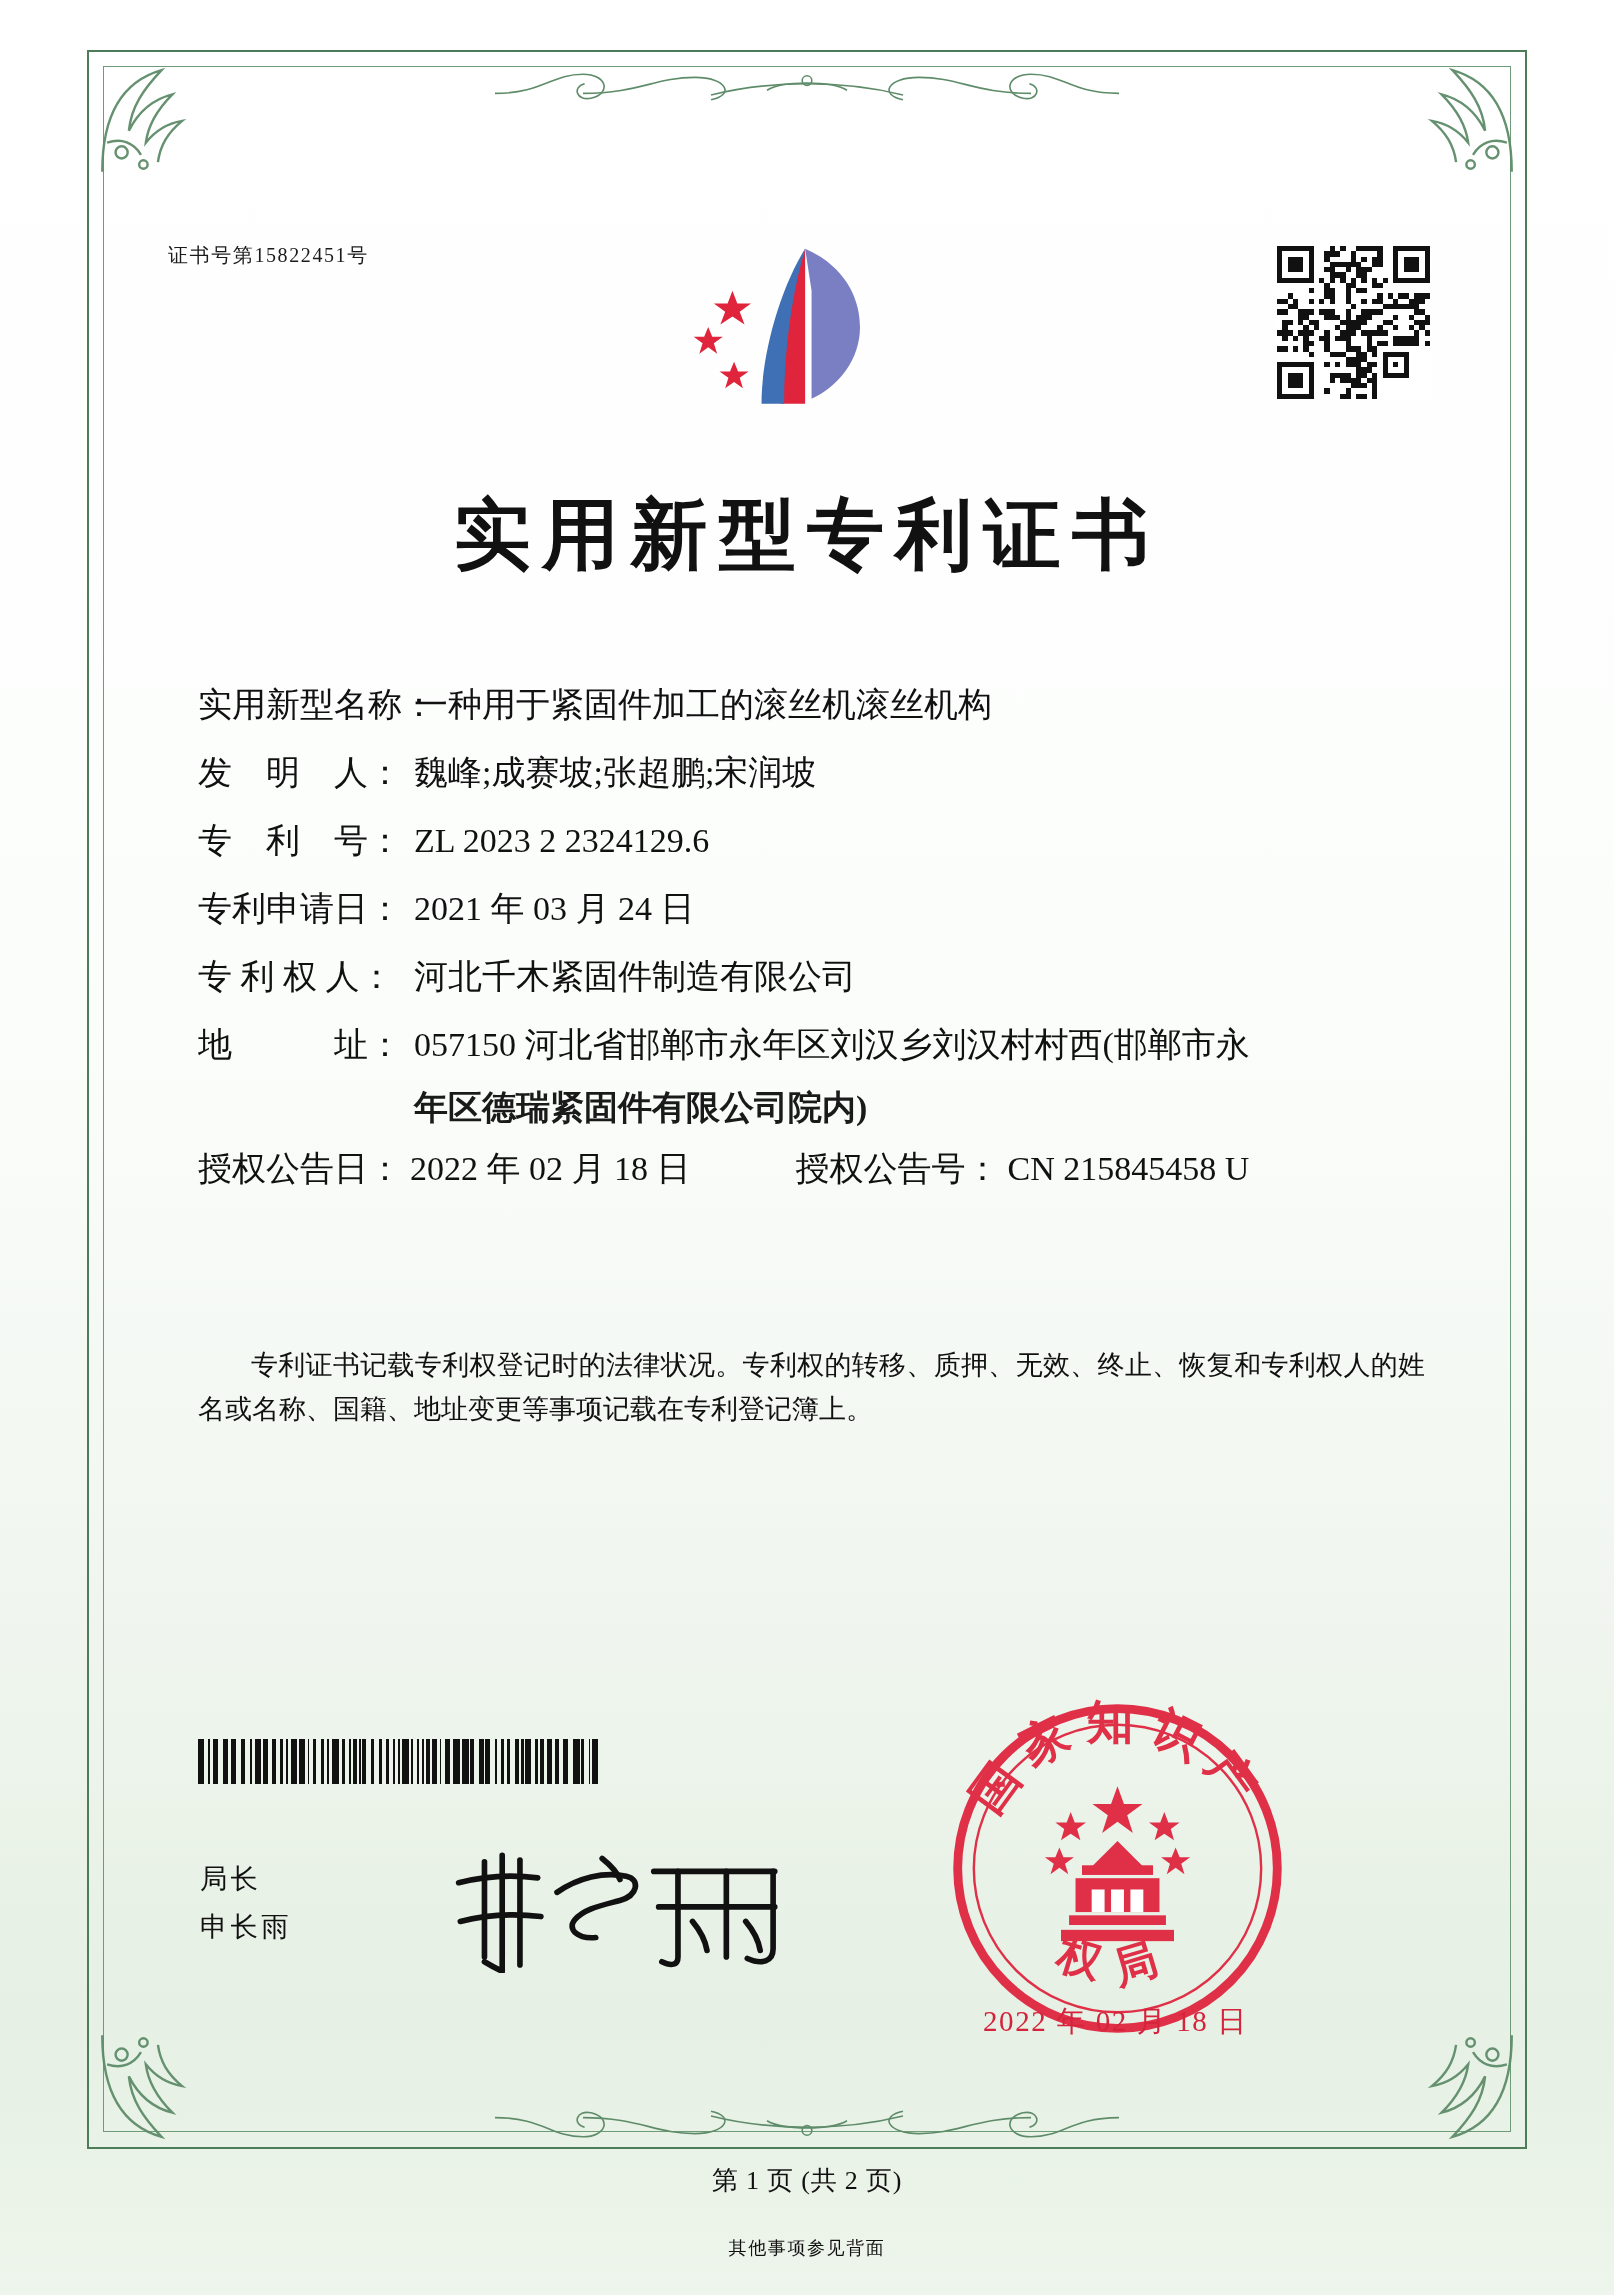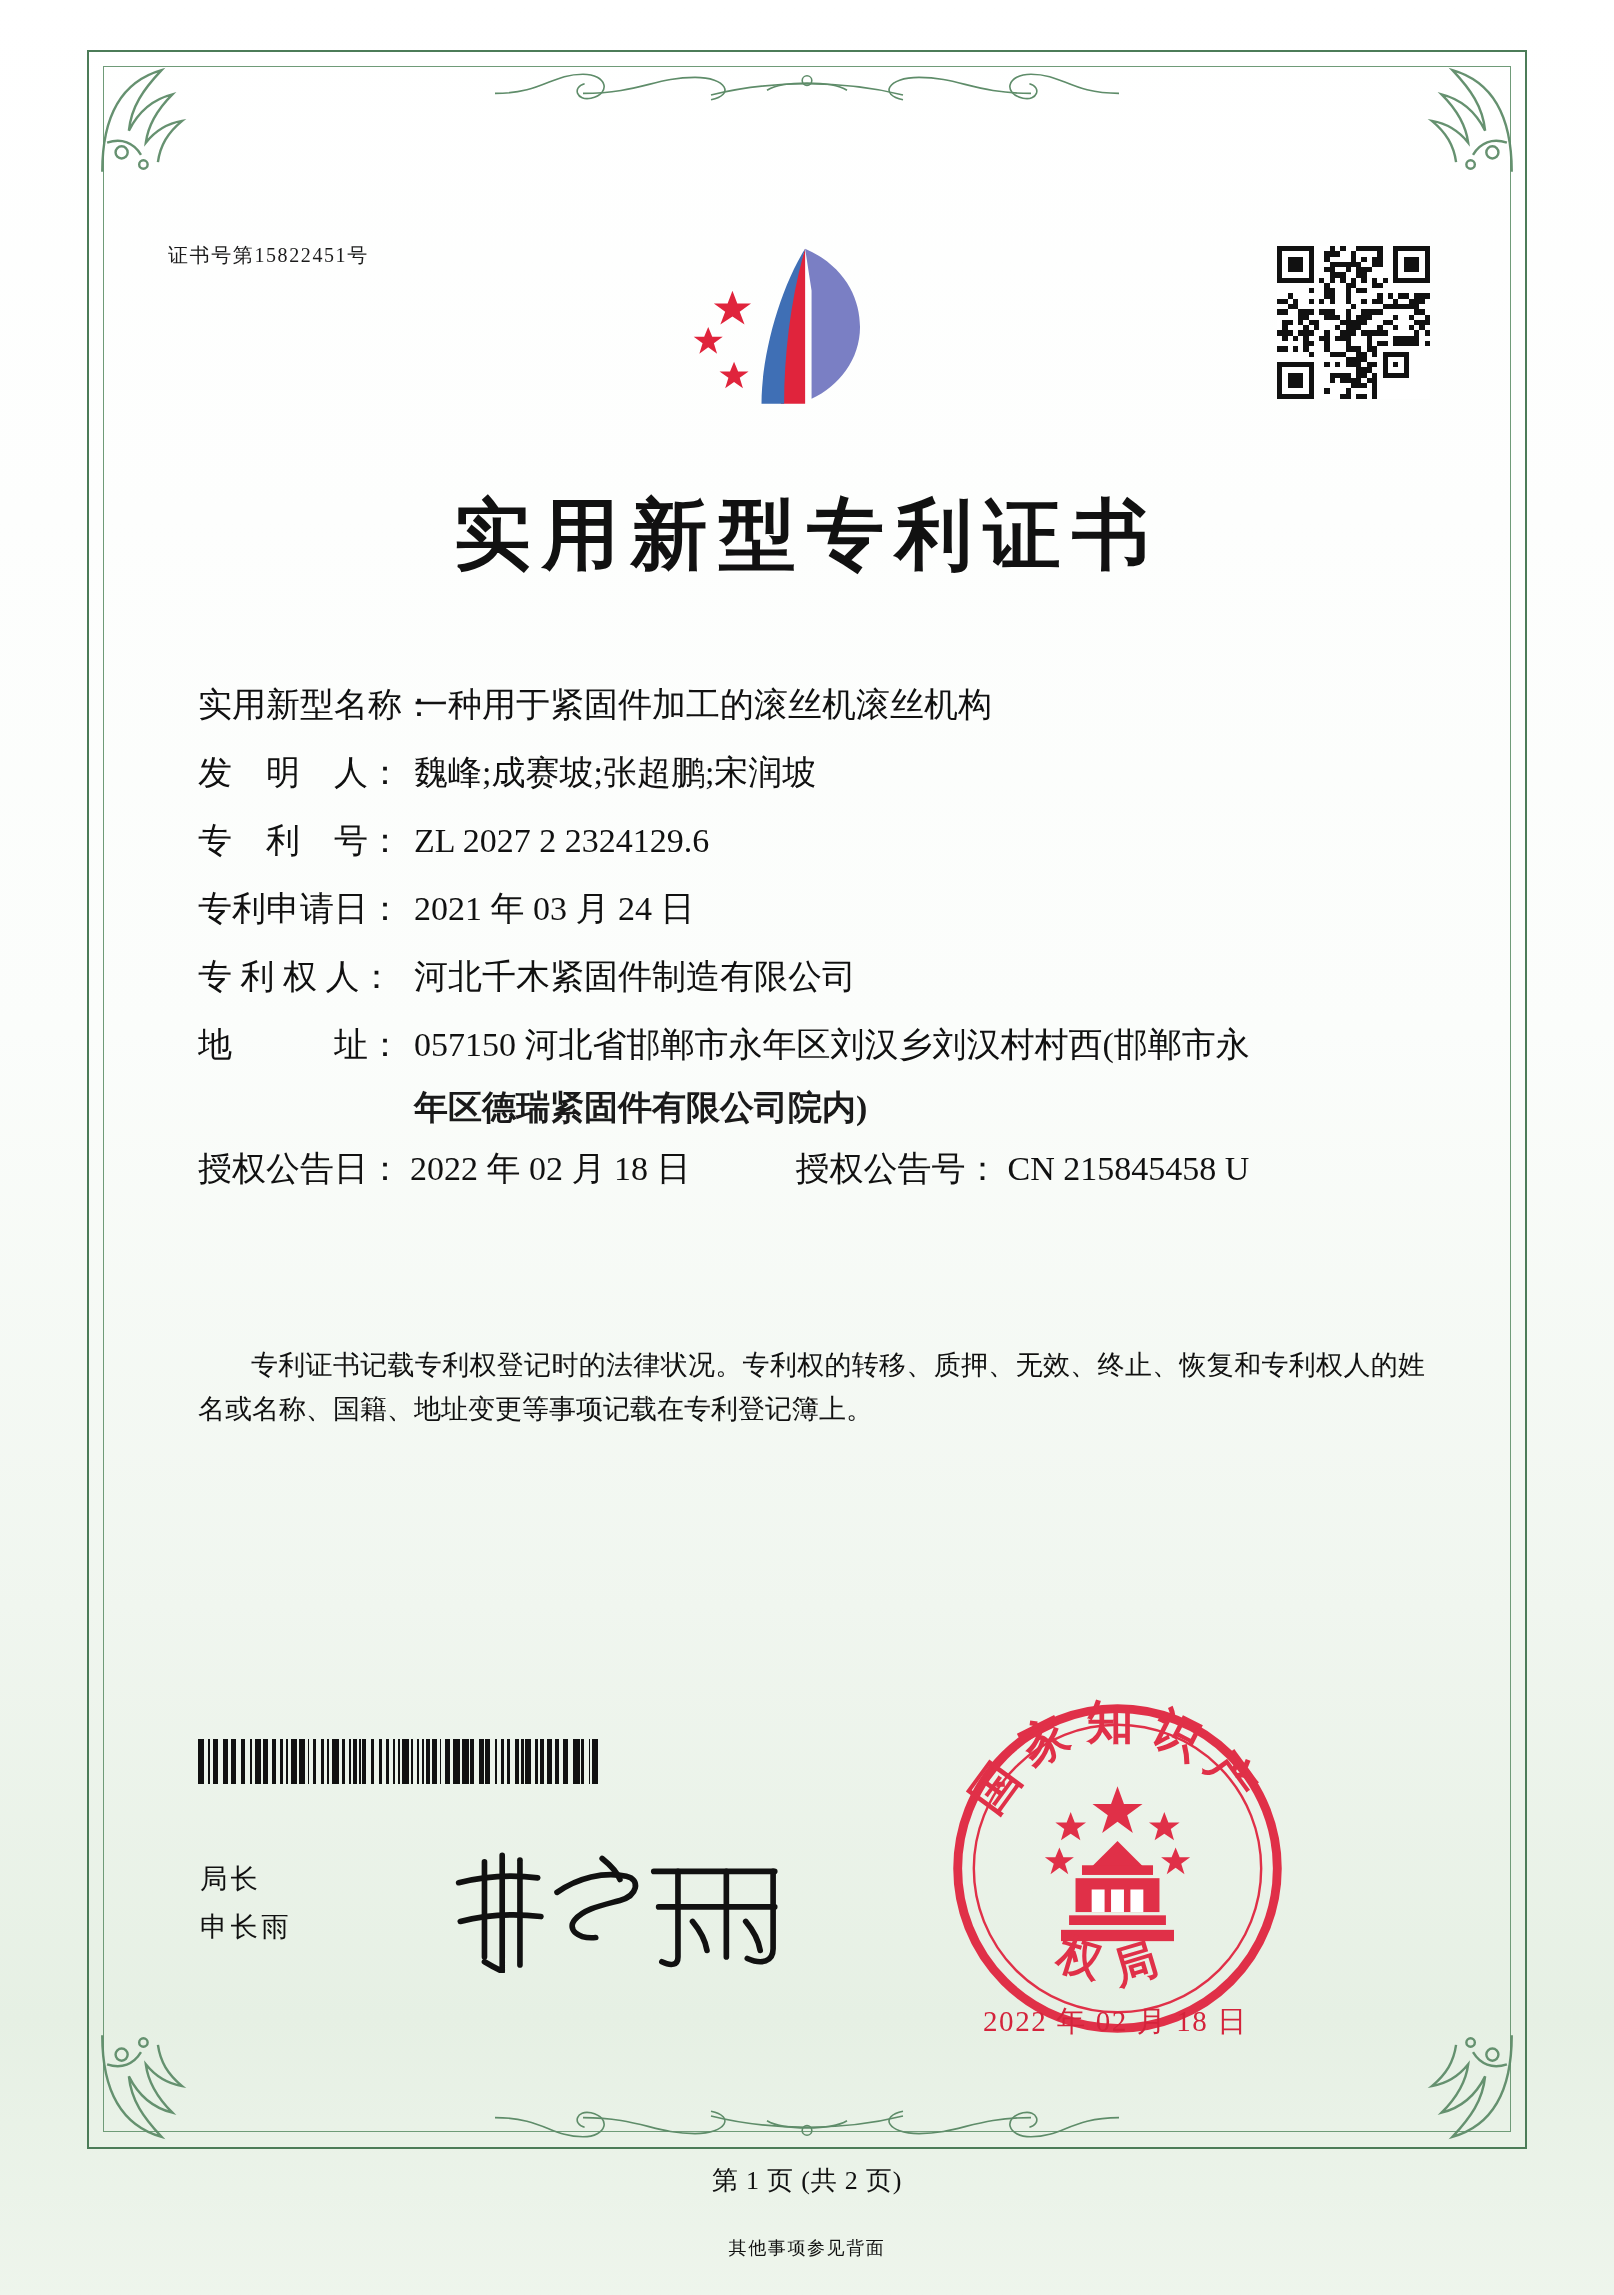--- a/index.html
+++ b/index.html
@@ -698,21 +698,21 @@
       <div class="val">一种用于紧固件加工的滚丝机滚丝机构</div>
     </div>
 
     <div class="row">
       <div class="lbl lbl-w2">发　明　人：</div>
       <div class="val">魏峰;成赛坡;张超鹏;宋润坡</div>
     </div>
 
     <div class="row">
       <div class="lbl lbl-w2">专　利　号：</div>
-      <div class="val">ZL 2027 2 2324129.6</div>
+      <div class="val">ZL 2023 2 2324129.6</div>
     </div>
 
     <div class="row">
       <div class="lbl lbl-w2">专利申请日：</div>
       <div class="val">2021 年 03 月 24 日</div>
     </div>
 
     <div class="row">
       <div class="lbl lbl-w2">专 利 权 人：</div>
       <div class="val">河北千木紧固件制造有限公司</div>

